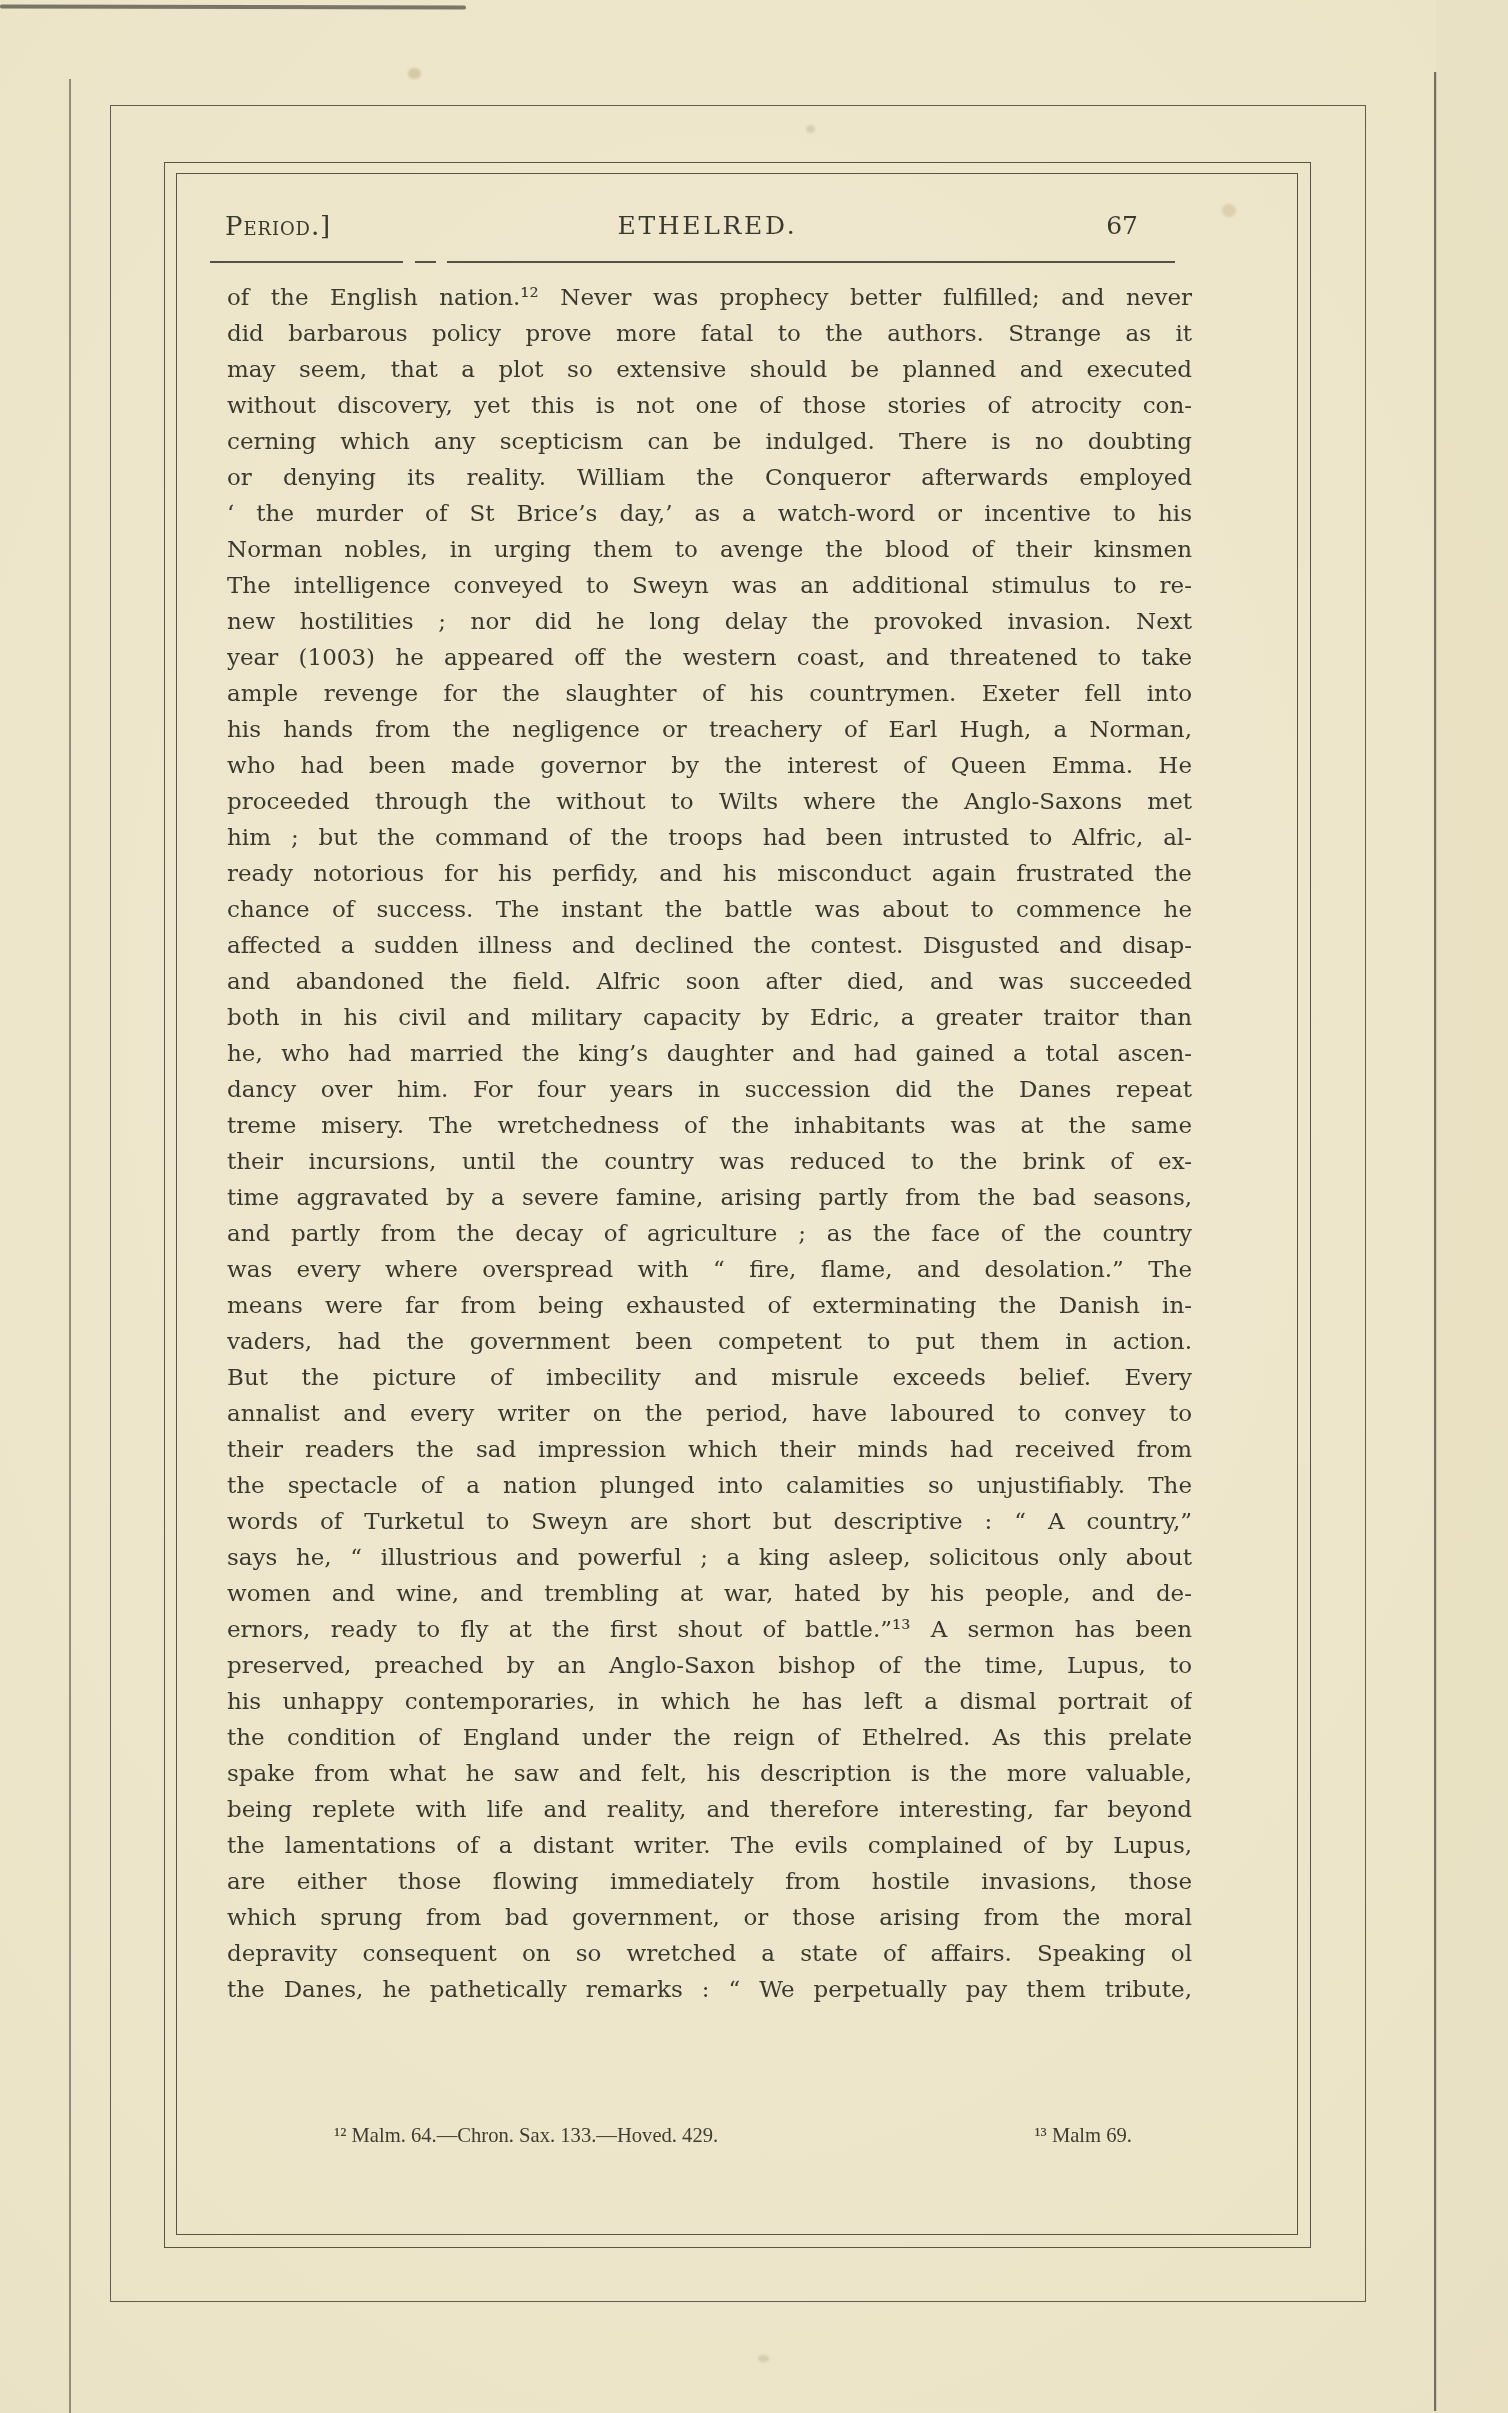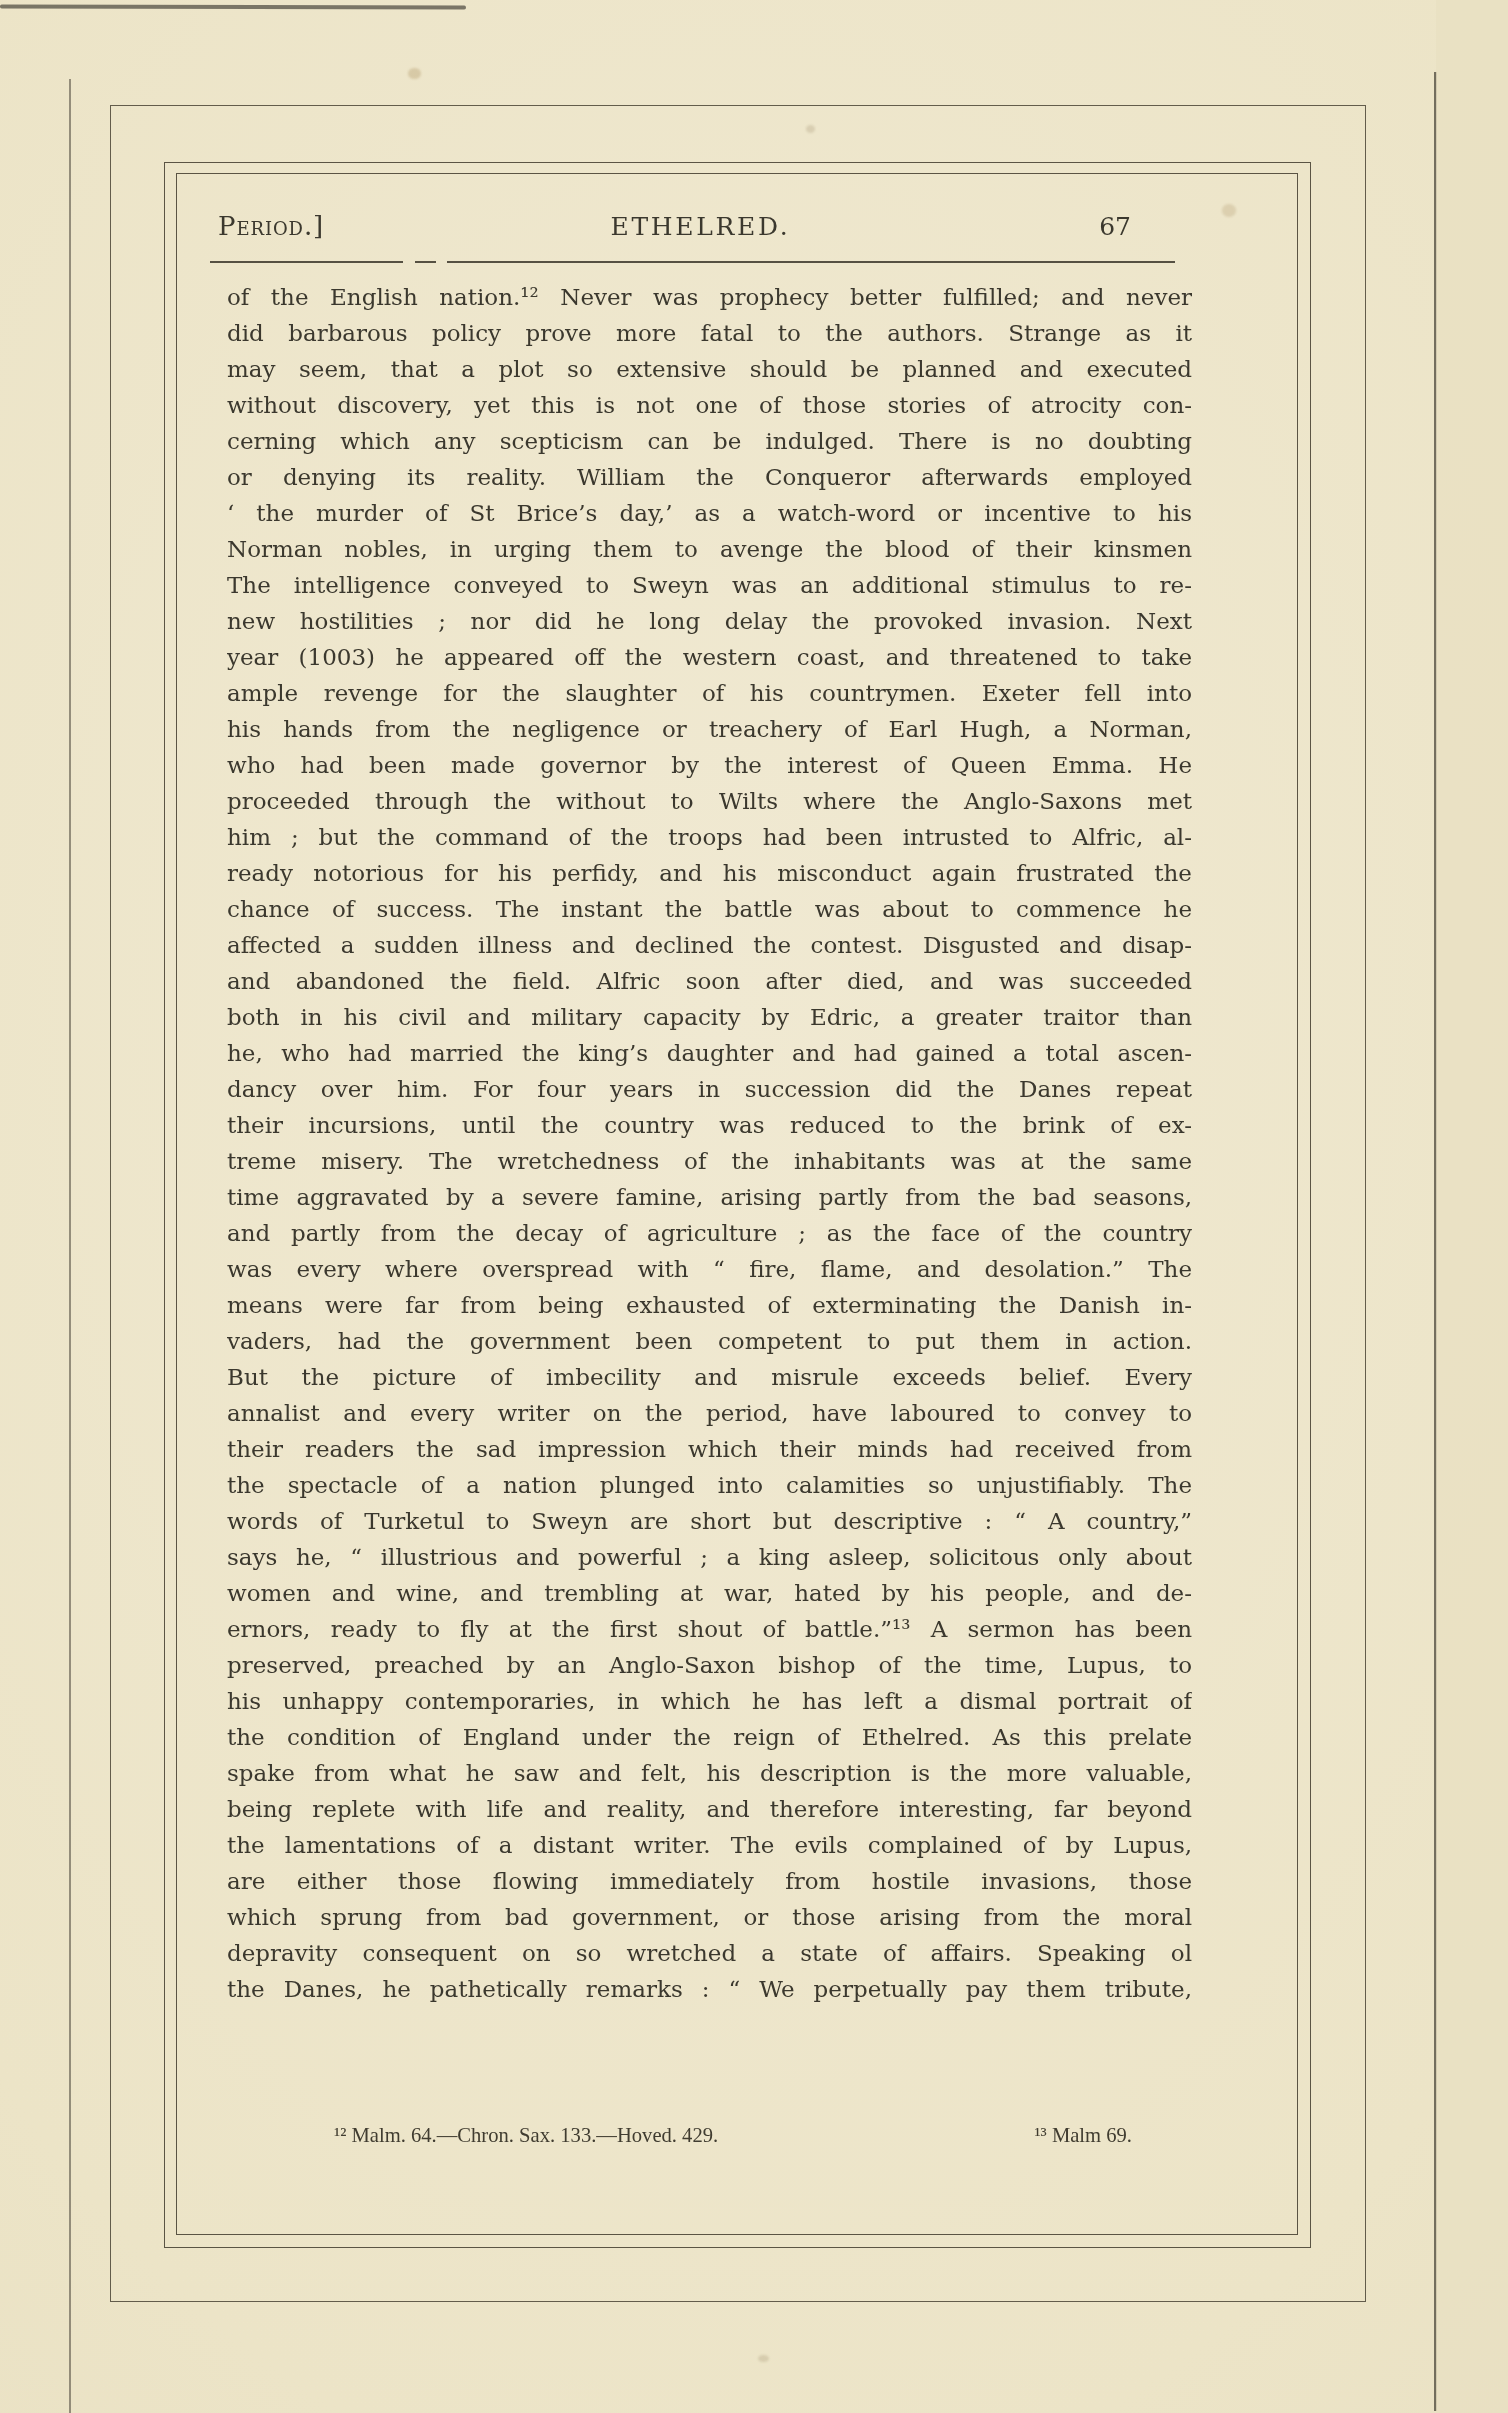--- a/index.html
+++ b/index.html
@@ -22,21 +22,21 @@
   .s1{left:408px;top:68px;width:12.5px;height:10.7px;background:rgba(150,120,60,.25);}
   .s2{left:1222px;top:204px;width:14.3px;height:12.5px;background:rgba(160,130,80,.22);}
   .s3{left:806px;top:125px;width:9px;height:8px;background:rgba(120,100,60,.18);}
   .s4{left:758px;top:2355px;width:10.7px;height:7.2px;background:rgba(130,110,70,.2);}
   
   .outer-frame{position:absolute;left:110px;top:105px;width:1254px;height:2195px;border:1.3px solid rgba(74,68,53,.85);}
   .double-frame{position:absolute;left:164px;top:162px;width:1145px;height:2084px;border:0.9px solid rgba(74,68,53,.9);}
   .double-frame-inner{position:absolute;left:10.7px;top:9.9px;right:11.6px;bottom:11.6px;border:0.9px solid rgba(74,68,53,.9);}
   
   .content{position:absolute;left:210px;top:0;width:965px;}
-  .header{position:absolute;top:211px;left:8px;width:100%;display:flex;align-items:center;gap:41px;}
+  .header{position:absolute;top:211px;left:15px;width:100%;display:flex;align-items:flex-start;gap:41px;}
   .hdr-left{font-variant-caps:small-caps;font-size:26px;letter-spacing:0.9px;}
   .hdr-center{position:absolute;left:50%;transform:translateX(-50%);font-size:25px;letter-spacing:2.7px;}
   .hdr-num{margin-left:auto;font-size:25px;padding-right:52px;}
   .header-rule{position:absolute;top:261px;left:0;width:100%;height:1.8px;
     background:linear-gradient(90deg,
       rgba(59,54,42,.85) 0 20%, transparent 20% 21.2%,
       rgba(59,54,42,.85) 21.2% 23.4%, transparent 23.4% 24.6%,
       rgba(59,54,42,.85) 24.6% 100%);}
   .body{position:absolute;top:279px;left:17px;width:100%;}
   .tline{
@@ -96,22 +96,22 @@
         <div class="tline">who had been made governor by the interest of Queen Emma.  He</div>
         <div class="tline">proceeded through the without to Wilts where the Anglo-Saxons met</div>
         <div class="tline">him ; but the command of the troops had been intrusted to Alfric, al-</div>
         <div class="tline">ready notorious for his perfidy, and his misconduct again frustrated the</div>
         <div class="tline">chance of success.  The instant the battle was about to commence he</div>
         <div class="tline">affected a sudden illness and declined the contest.  Disgusted and disap-</div>
         <div class="tline">and abandoned the field.  Alfric soon after died, and was succeeded</div>
         <div class="tline">both in his civil and military capacity by Edric, a greater traitor than</div>
         <div class="tline">he, who had married the king’s daughter and had gained a total ascen-</div>
         <div class="tline">dancy over him.  For four years in succession did the Danes repeat</div>
+        <div class="tline">treme misery.  The wretchedness of the inhabitants was at the same</div>
         <div class="tline">their incursions, until the country was reduced to the brink of ex-</div>
-        <div class="tline">treme misery.  The wretchedness of the inhabitants was at the same</div>
         <div class="tline">time aggravated by a severe famine, arising partly from the bad seasons,</div>
         <div class="tline">and partly from the decay of agriculture ; as the face of the country</div>
         <div class="tline">was every where overspread with “ fire, flame, and desolation.”  The</div>
         <div class="tline">means were far from being exhausted of exterminating the Danish in-</div>
         <div class="tline">vaders, had the government been competent to put them in action.</div>
         <div class="tline">But the picture of imbecility and misrule exceeds belief.  Every</div>
         <div class="tline">annalist and every writer on the period, have laboured to convey to</div>
         <div class="tline">their readers the sad impression which their minds had received from</div>
         <div class="tline">the spectacle of a nation plunged into calamities so unjustifiably.  The</div>
         <div class="tline">words of Turketul to Sweyn are short but descriptive :  “ A country,”</div>

